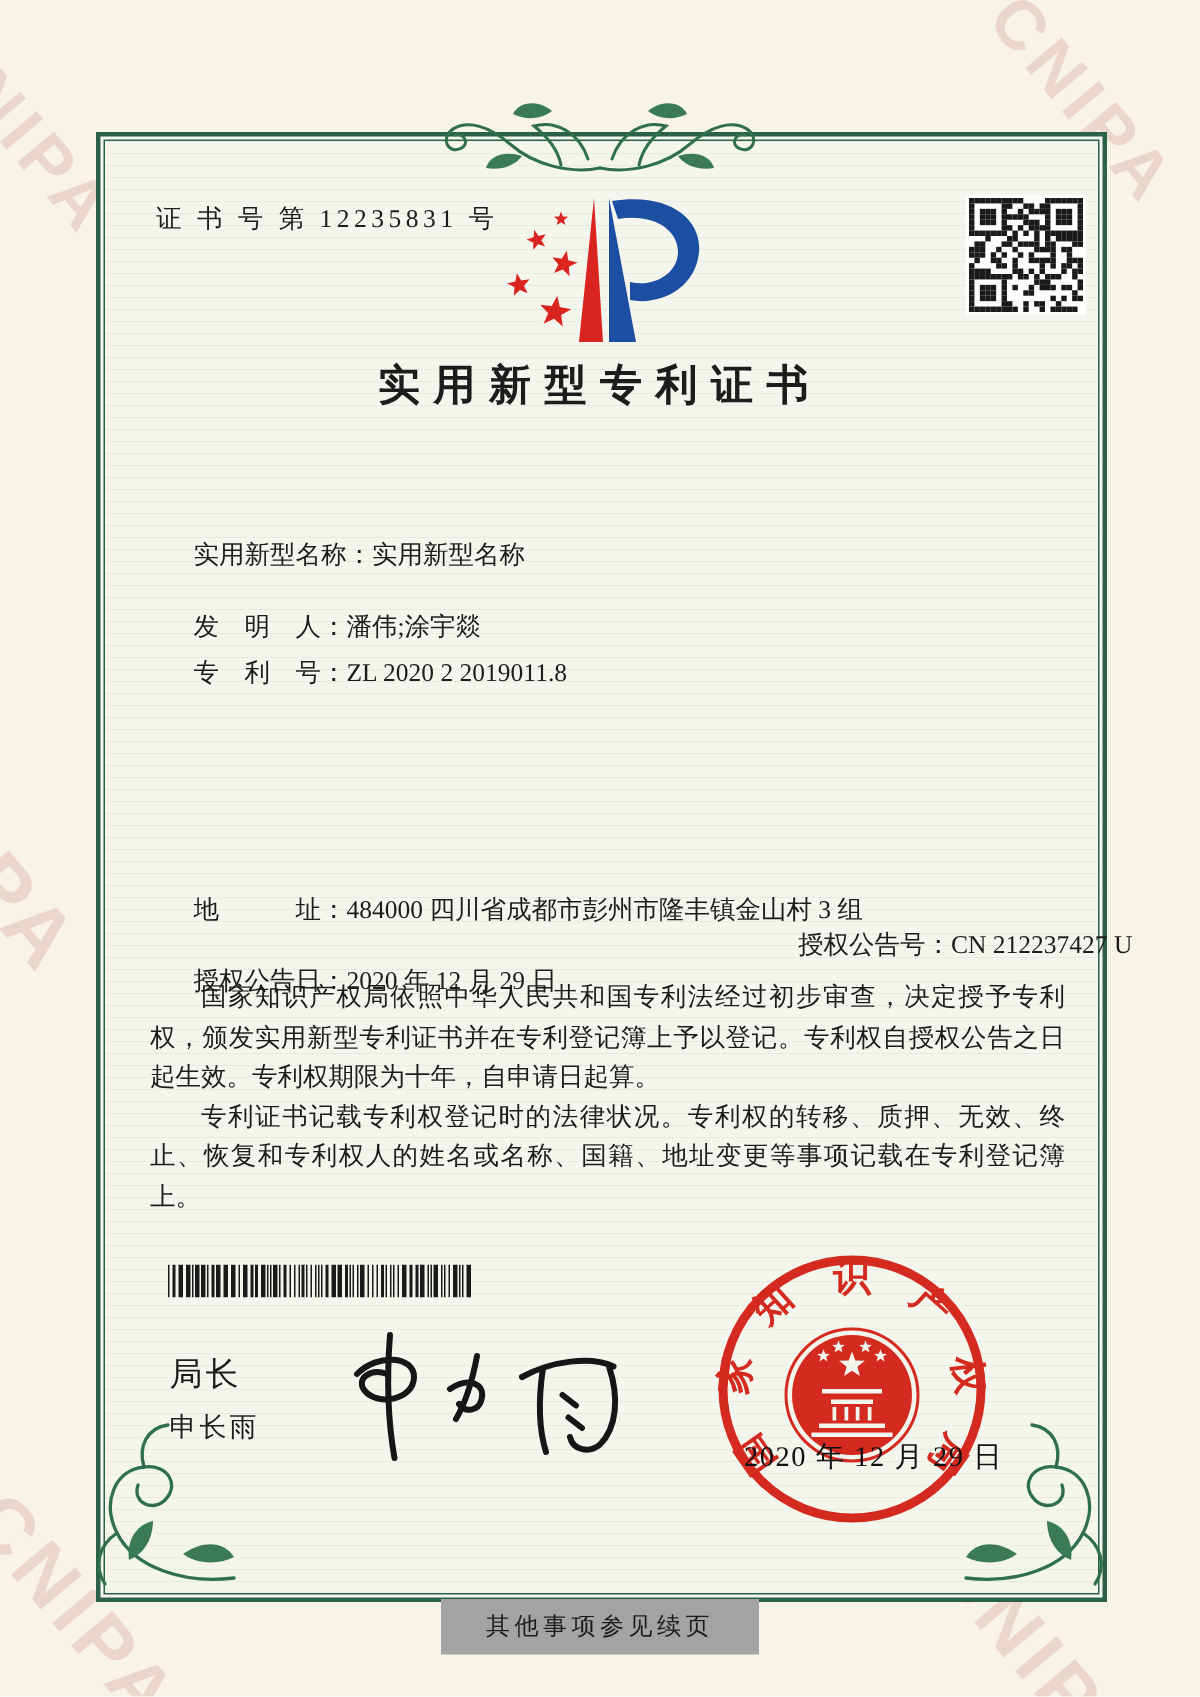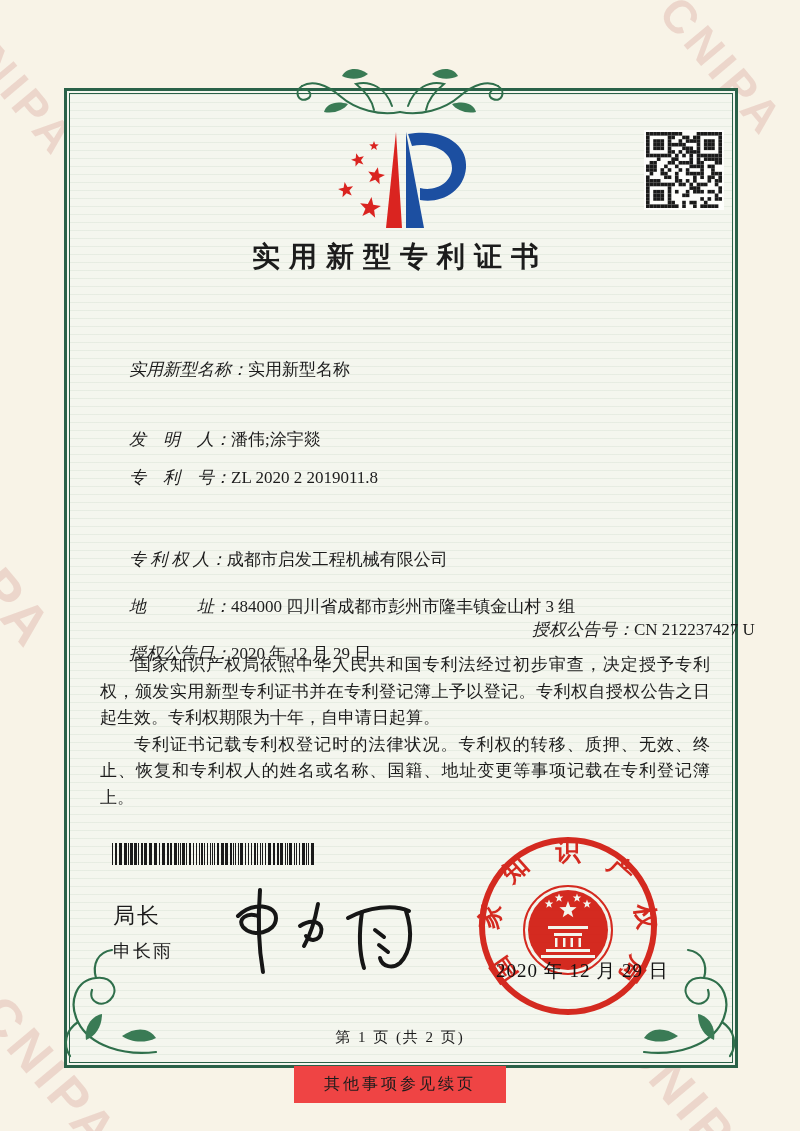--- a/index.html
+++ b/index.html
@@ -17,21 +17,21 @@
          background:repeating-linear-gradient(180deg, rgba(110,150,120,0.10) 0 1px, transparent 1px 8px);}
   .ornament{position:absolute;z-index:2;}
   
   .cert-no{position:absolute;left:104px;top:134px;font-size:17px;letter-spacing:3px;z-index:3;}
   .logo{position:absolute;left:328px;top:124px;z-index:3;}
   .qr{position:absolute;left:644px;top:130px;z-index:3;background:#fdfdfb;padding:2px;}
   .title{position:absolute;left:0;top:238px;width:100%;text-align:center;font-size:28px;
          font-weight:700;letter-spacing:9px;z-index:3;}
   
   .row{position:absolute;left:112px;font-size:17px;line-height:24px;z-index:3;white-space:pre;}
-  .row .lbl{display:inline-block;white-space:pre;font-style:italic;}
+  .row .lbl{display:inline-block;white-space:pre;}
   .row .val{white-space:pre;}
   .row2{position:absolute;left:420px;top:0;white-space:pre;}
   
   .paras{position:absolute;left:100px;top:652px;width:610px;z-index:3;font-size:17px;
          line-height:26.5px;text-align:justify;}
   .paras p{margin:0;text-indent:2em;}
   
   .barcode{position:absolute;left:110px;top:843px;z-index:3;}
   
   .sig-title{position:absolute;left:113px;top:901px;font-size:22px;z-index:3;
@@ -41,21 +41,21 @@
   .signature{position:absolute;left:222px;top:878px;z-index:4;}
   
   .seal{position:absolute;left:470px;top:834px;z-index:4;}
   .seal-char{font-size:25px;font-weight:700;fill:#d2190f;font-family:"Liberation Serif",serif;}
   .seal-date{position:absolute;left:496px;top:958px;font-size:19px;letter-spacing:1px;
              color:#111;z-index:5;}
   
   .page-num{position:absolute;left:0;top:1028px;width:100%;text-align:center;font-size:15px;
             letter-spacing:2px;z-index:3;}
   .note-box{position:absolute;left:50%;top:1066px;transform:translateX(-50%);
-            background:#ef4444;padding:8px 30px;font-size:16px;letter-spacing:3px;z-index:3;}
+            background:#a3a3a3;padding:8px 30px;font-size:16px;letter-spacing:3px;z-index:3;}
   svg{display:block;}
 </style>
 </head>
 <body>
 
 <div class="page">
 
   <div class="wm" style="left:-18px;top:6px;font-size:46px;">CNIPA</div>
   <div class="wm" style="left:690px;top:-14px;font-size:46px;">CNIPA</div>
   <div class="wm" style="left:200px;top:108px;font-size:50px;color:rgba(213,158,150,0.22);">CNIPA</div>
@@ -100,20 +100,21 @@
   <svg class="ornament" style="left:628px;top:944px;transform:scaleX(-1);" width="120" height="120" viewBox="0 0 120 120">
     <g stroke="#2f6f4b" stroke-width="2.2" fill="none" stroke-linecap="round">
       <path d="M104,108 C72,112 38,102 26,78 C16,58 24,36 44,34 C60,32 68,46 58,56 C50,64 36,58 40,46"></path>
       <path d="M26,78 C14,86 10,100 18,112"></path>
       <path d="M44,34 C40,20 46,8 60,6"></path>
       <path d="M70,92 c14,-10 28,-8 34,2 c-12,6 -26,4 -34,-2 z" fill="#3a7b55" stroke="none"></path>
       <path d="M34,96 c-2,-14 6,-24 16,-26 c0,12 -6,22 -16,26 z" fill="#3a7b55" stroke="none"></path>
     </g>
   </svg>
 
+  <div class="cert-no">证 书 号 第 12235831 号</div>
 
   <svg class="logo" width="150" height="112" viewBox="0 0 150 112">
     <polygon points="68,8 58,104 74,104" fill="#da2420"></polygon>
     <polygon points="78,8 78,104 96,104" fill="#1c4fa1"></polygon>
     <path d="M80,10 C118,4 140,22 138,44 C136,68 112,80 92,76 L92,64 C108,68 124,58 124,44 C124,28 106,18 84,22 Z" fill="#1c4fa1"></path>
     <g fill="#da2420">
       <polygon transform="translate(46,22)" points="0.00,-5.00 1.23,-1.70 4.76,-1.55 2.00,0.65 2.94,4.05 0.00,2.10 -2.94,4.05 -2.00,0.65 -4.76,-1.55 -1.23,-1.70"></polygon>
       <polygon transform="translate(30,36) rotate(-15)" points="0.00,-7.00 1.73,-2.38 6.66,-2.16 2.80,0.91 4.11,5.66 0.00,2.94 -4.11,5.66 -2.80,0.91 -6.66,-2.16 -1.73,-2.38"></polygon>
       <polygon transform="translate(48,52) rotate(12)" points="0.00,-9.00 2.22,-3.06 8.56,-2.78 3.59,1.17 5.29,7.28 0.00,3.78 -5.29,7.28 -3.59,1.17 -8.56,-2.78 -2.22,-3.06"></polygon>
       <polygon transform="translate(18,66) rotate(-10)" points="0.00,-8.00 1.97,-2.72 7.61,-2.47 3.20,1.04 4.70,6.47 0.00,3.36 -4.70,6.47 -3.20,1.04 -7.61,-2.47 -1.97,-2.72"></polygon>
@@ -364,28 +365,25 @@
         <rect x="65.14" y="72.38" width="3.62" height="3.62"></rect>
         <rect x="68.76" y="72.38" width="3.62" height="3.62"></rect>
       </svg>
   </div>
 
   <div class="title">实用新型专利证书</div>
 
   <div class="row" style="top:334px;">
     <span class="lbl">实用新型名称：</span><span class="val">实用新型名称</span>
   </div>
-  <div class="row" style="top:404px;">
+  <div class="row" style="top:382px;">
     <span class="lbl">发　明　人：</span><span class="val">潘伟;涂宇燚</span>
   </div>
-  <div class="row" style="top:442px;">
+  <div class="row" style="top:413px;">
     <span class="lbl">专　利　号：</span><span class="val">ZL 2020 2 2019011.8</span>
-  </div>
-  <div class="row" style="top:524px;">
-    <span class="lbl">专 利 权 人：</span><span class="val">成都市启发工程机械有限公司</span>
   </div>
   <div class="row" style="top:571px;">
     <span class="lbl">地　　　址：</span><span class="val">484000 四川省成都市彭州市隆丰镇金山村 3 组</span>
   </div>
   <div class="row" style="top:618px;width:600px;">
     <span class="lbl">授权公告日：</span><span class="val">2020 年 12 月 29 日</span>
     <span class="row2"><span class="lbl">授权公告号：</span><span class="val">CN 212237427 U</span></span>
   </div>
 
   <div class="paras">
@@ -503,16 +501,15 @@
           <rect x="2.5" y="8" width="2.5" height="9"></rect>
           <rect x="10.5" y="8" width="2.5" height="9"></rect>
           <rect x="-22" y="19" width="44" height="3"></rect>
           <rect x="-27" y="25" width="54" height="3"></rect>
         </g>
       </g>
     </g>
   </svg>
   <div class="seal-date">2020 年 12 月 29 日</div>
 
-  <div class="page-num">第 1 页 (共 2 页)</div>
   <div class="note-box">其他事项参见续页</div>
 
 </div>
 
 </body></html>

